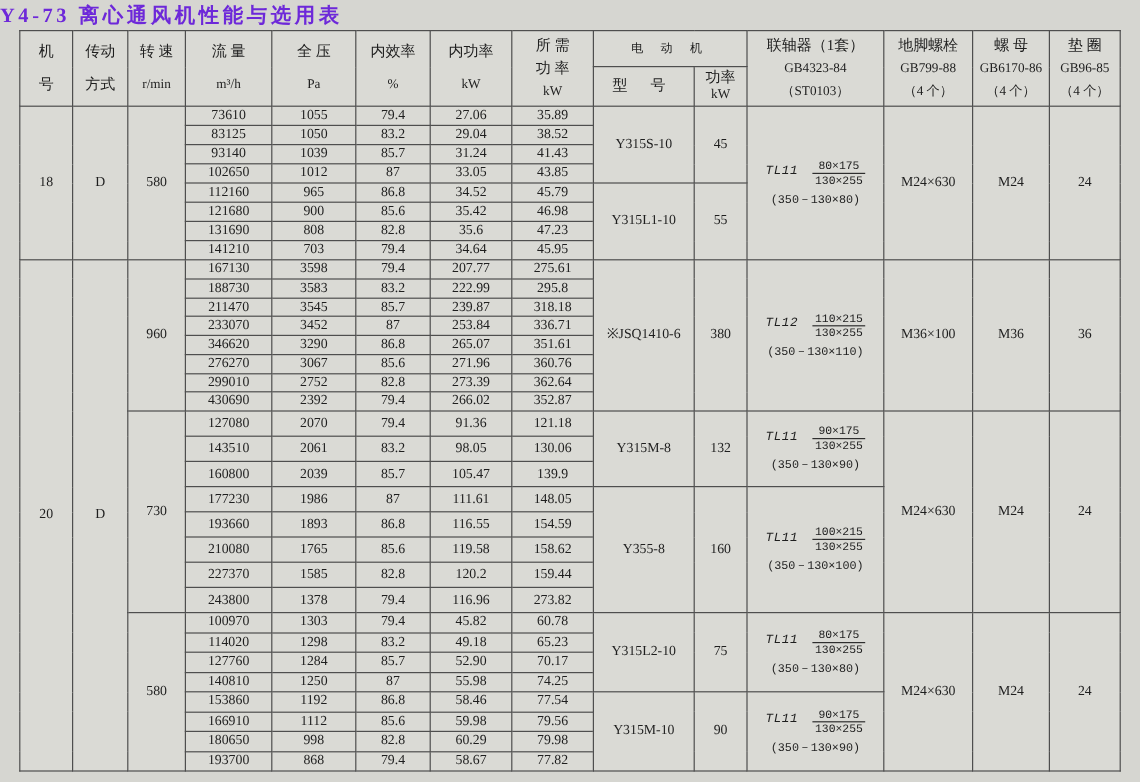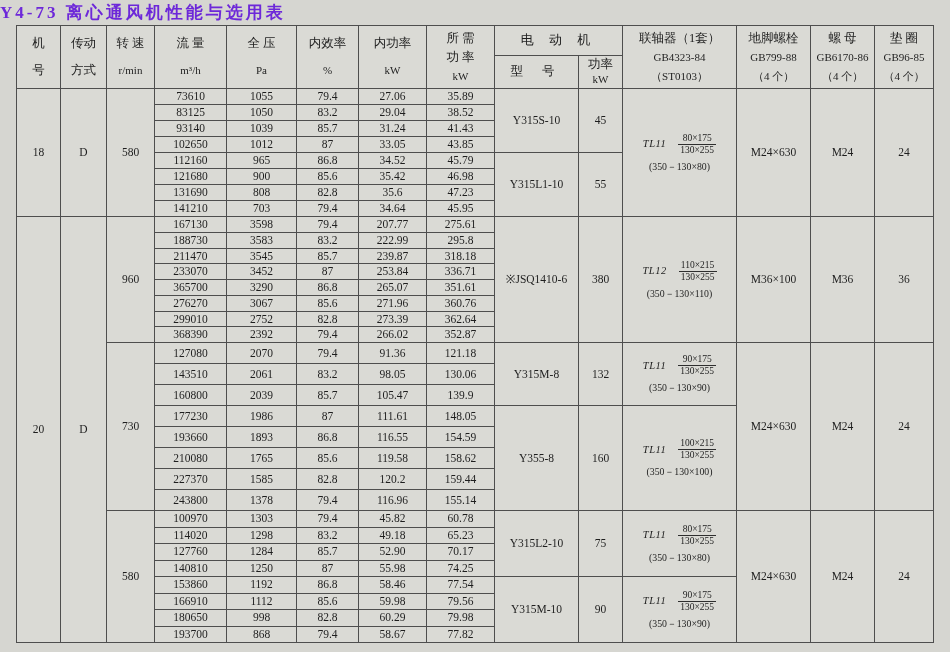--- a/index.html
+++ b/index.html
@@ -25,29 +25,29 @@
     padding:0;font-weight:normal;
     font-size:11.5px;line-height:1.1;
     overflow:hidden;
   }
   thead tr.h1{height:30px;}
   thead tr.h2{height:33px;}
   th .cn{font-size:12.5px;}
   th.h2l div{line-height:27px;}
   th.h3l div{line-height:19px;}
   th .lat{font-size:11px;letter-spacing:0;}
-  th[data-name="header-motor"]{font-size:13px;letter-spacing:6px;}
+  th[data-name="header-motor"]{font-size:10px;letter-spacing:6px;}
   th[data-name="header-motor-model"]{font-size:12.5px;letter-spacing:8px;}
   th[data-name="header-motor-power"] div{line-height:15px;}
   tr.blk0{height:16px;}
   tr.blk1{height:15.75px;}
   tr.blk2{height:21px;}
   tr.blk3{height:16.5px;}
   td{font-family:"Liberation Serif","DejaVu Serif",serif;}
-  td.coupling{font-size:10px;}
+  td.coupling{font-size:10px;font-family:Liberation Mono, monospace;}
   .cpl{display:inline-flex;align-items:center;justify-content:center;}
   .cprefix{font-style:italic;font-size:10.5px;letter-spacing:0.5px;}
   .frac{display:inline-block;vertical-align:middle;margin-left:12px;}
   .fnum,.fden{display:block;font-size:9.5px;line-height:11px;padding:0 2px;}
   .fnum{border-bottom:1px solid #2e2e2e;}
   .cnote{display:block;font-size:9.8px;line-height:13px;margin-top:4px;}
 </style>
 </head>
 <body>
 
@@ -246,42 +246,42 @@
         <td data-name="required-power-cell">318.18</td>
       </tr>
       <tr class="blk1" data-name="table-row">
         <td data-name="flow-cell">233070</td>
         <td data-name="pressure-cell">3452</td>
         <td data-name="efficiency-cell">87</td>
         <td data-name="internal-power-cell">253.84</td>
         <td data-name="required-power-cell">336.71</td>
       </tr>
       <tr class="blk1" data-name="table-row">
-        <td data-name="flow-cell">365700</td>
+        <td data-name="flow-cell">346620</td>
         <td data-name="pressure-cell">3290</td>
         <td data-name="efficiency-cell">86.8</td>
         <td data-name="internal-power-cell">265.07</td>
         <td data-name="required-power-cell">351.61</td>
       </tr>
       <tr class="blk1" data-name="table-row">
         <td data-name="flow-cell">276270</td>
         <td data-name="pressure-cell">3067</td>
         <td data-name="efficiency-cell">85.6</td>
         <td data-name="internal-power-cell">271.96</td>
         <td data-name="required-power-cell">360.76</td>
       </tr>
       <tr class="blk1" data-name="table-row">
         <td data-name="flow-cell">299010</td>
         <td data-name="pressure-cell">2752</td>
         <td data-name="efficiency-cell">82.8</td>
         <td data-name="internal-power-cell">273.39</td>
         <td data-name="required-power-cell">362.64</td>
       </tr>
       <tr class="blk1" data-name="table-row">
-        <td data-name="flow-cell">368390</td>
+        <td data-name="flow-cell">430690</td>
         <td data-name="pressure-cell">2392</td>
         <td data-name="efficiency-cell">79.4</td>
         <td data-name="internal-power-cell">266.02</td>
         <td data-name="required-power-cell">352.87</td>
       </tr>
       <tr class="blk2" data-name="table-row">
         <td data-name="speed-cell" rowspan="8">730</td>
         <td data-name="flow-cell">127080</td>
         <td data-name="pressure-cell">2070</td>
         <td data-name="efficiency-cell">79.4</td>
@@ -349,21 +349,21 @@
         <td data-name="pressure-cell">1585</td>
         <td data-name="efficiency-cell">82.8</td>
         <td data-name="internal-power-cell">120.2</td>
         <td data-name="required-power-cell">159.44</td>
       </tr>
       <tr class="blk2" data-name="table-row">
         <td data-name="flow-cell">243800</td>
         <td data-name="pressure-cell">1378</td>
         <td data-name="efficiency-cell">79.4</td>
         <td data-name="internal-power-cell">116.96</td>
-        <td data-name="required-power-cell">155.14</td>
+        <td data-name="required-power-cell">273.82</td>
       </tr>
       <tr class="blk3" data-name="table-row">
         <td data-name="speed-cell" rowspan="8">580</td>
         <td data-name="flow-cell">100970</td>
         <td data-name="pressure-cell">1303</td>
         <td data-name="efficiency-cell">79.4</td>
         <td data-name="internal-power-cell">45.82</td>
         <td data-name="required-power-cell">60.78</td>
         <td data-name="motor-model-cell" rowspan="4">Y315L2-10</td>
         <td data-name="motor-power-cell" rowspan="4">75</td>

